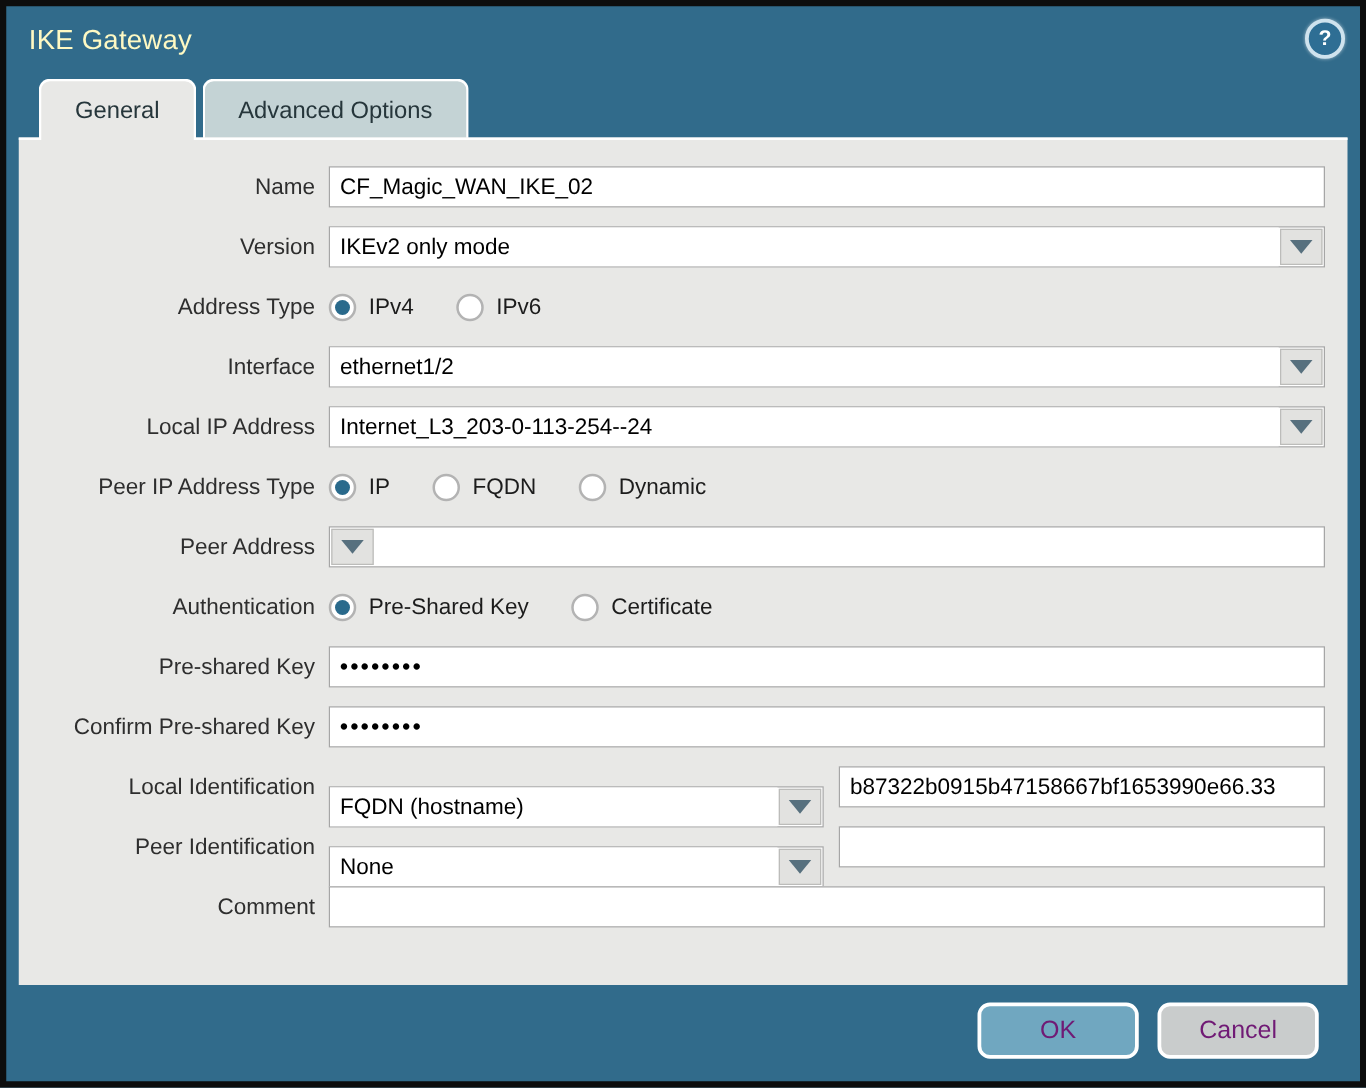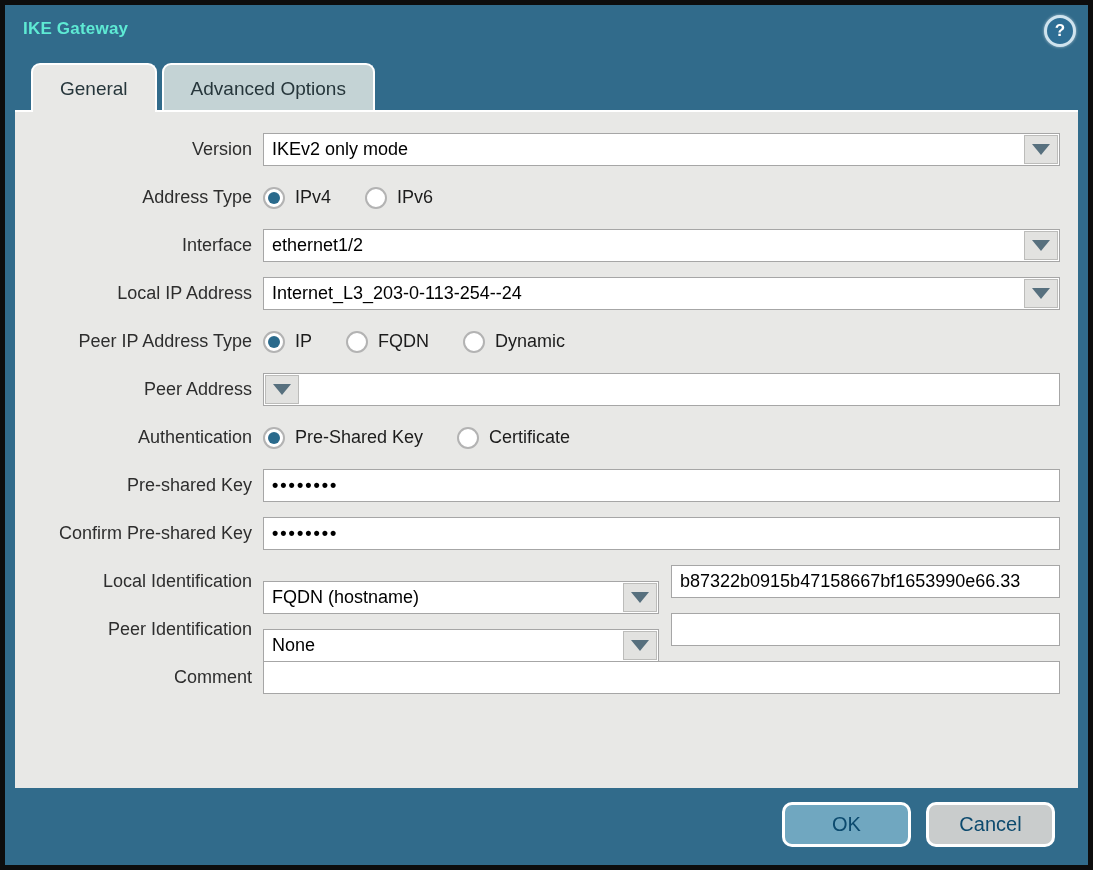--- a/index.html
+++ b/index.html
@@ -8,21 +8,21 @@
 
   .dialog {
     position:absolute; left:0; top:0; width:1093px; height:870px;
     background:#316b8b; border:5px solid #0d0d0d;
   }
 
   
   .titlebar { position:relative; height:58px; }
   .title {
     position:absolute; left:18px; top:14px;
-    color:#5eead4; font-size:17px; letter-spacing:0.2px;font-weight:bold;
+    color:#fef9c3; font-size:22px; letter-spacing:0.2px;
   }
   .help-icon {
     position:absolute; right:12px; top:10px;
     width:32px; height:32px; border-radius:50%;
     background:#2e6e94; border:3px solid #cfe3ee;
     color:#ffffff; font-size:17px; font-weight:bold;
     display:flex; align-items:center; justify-content:center;
     box-shadow:0 0 3px rgba(255,255,255,0.6);
     cursor:pointer;
   }
@@ -90,21 +90,21 @@
 
   
   .footer {
     position:absolute; left:0; right:0; bottom:0; height:82px;
     display:flex; align-items:center; justify-content:flex-end;
     gap:15px; padding-right:33px;
   }
   .btn {
     min-width:129px; height:45px; border-radius:10px;
     border:3px solid #ffffff; font-family:"Liberation Sans", sans-serif;
-    font-size:20px; color:#0c4a6e; cursor:pointer;
+    font-size:20px; color:#701a75; cursor:pointer;
   }
   .btn-ok { background:#70a7c0; }
   .btn-cancel { background:#c9cccc; }
 </style>
 </head>
 <body>
 
 <div class="dialog">
 
   <div class="titlebar">
@@ -112,20 +112,26 @@
     <div class="help-icon">?</div>
   </div>
 
   <div class="tabs">
     <div class="tab active">General</div>
     <div class="tab inactive">Advanced Options</div>
   </div>
 
   <div class="panel">
 
+    <div class="row">
+      <div class="row-label">Name</div>
+      <div class="field-area">
+        <input class="tinput" type="text" value="CF_Magic_WAN_IKE_02" style="">
+      </div>
+    </div>
 
     <div class="row">
       <div class="row-label">Version</div>
       <div class="field-area">
         <div class="combo">
           <input class="tinput" type="text" value="IKEv2 only mode" style="">
           <div class="drop-btn">
               <div class="drop-tri"></div>
             </div>
         </div>

